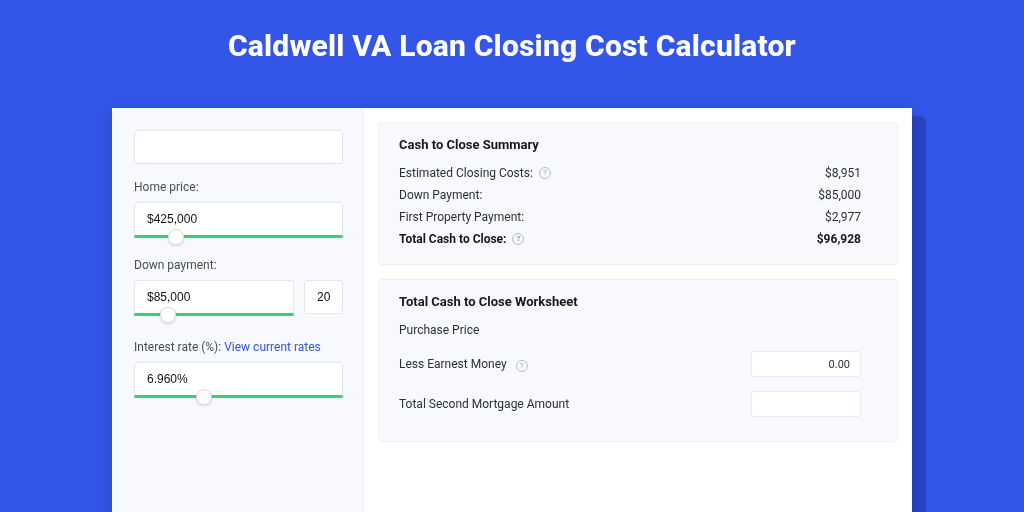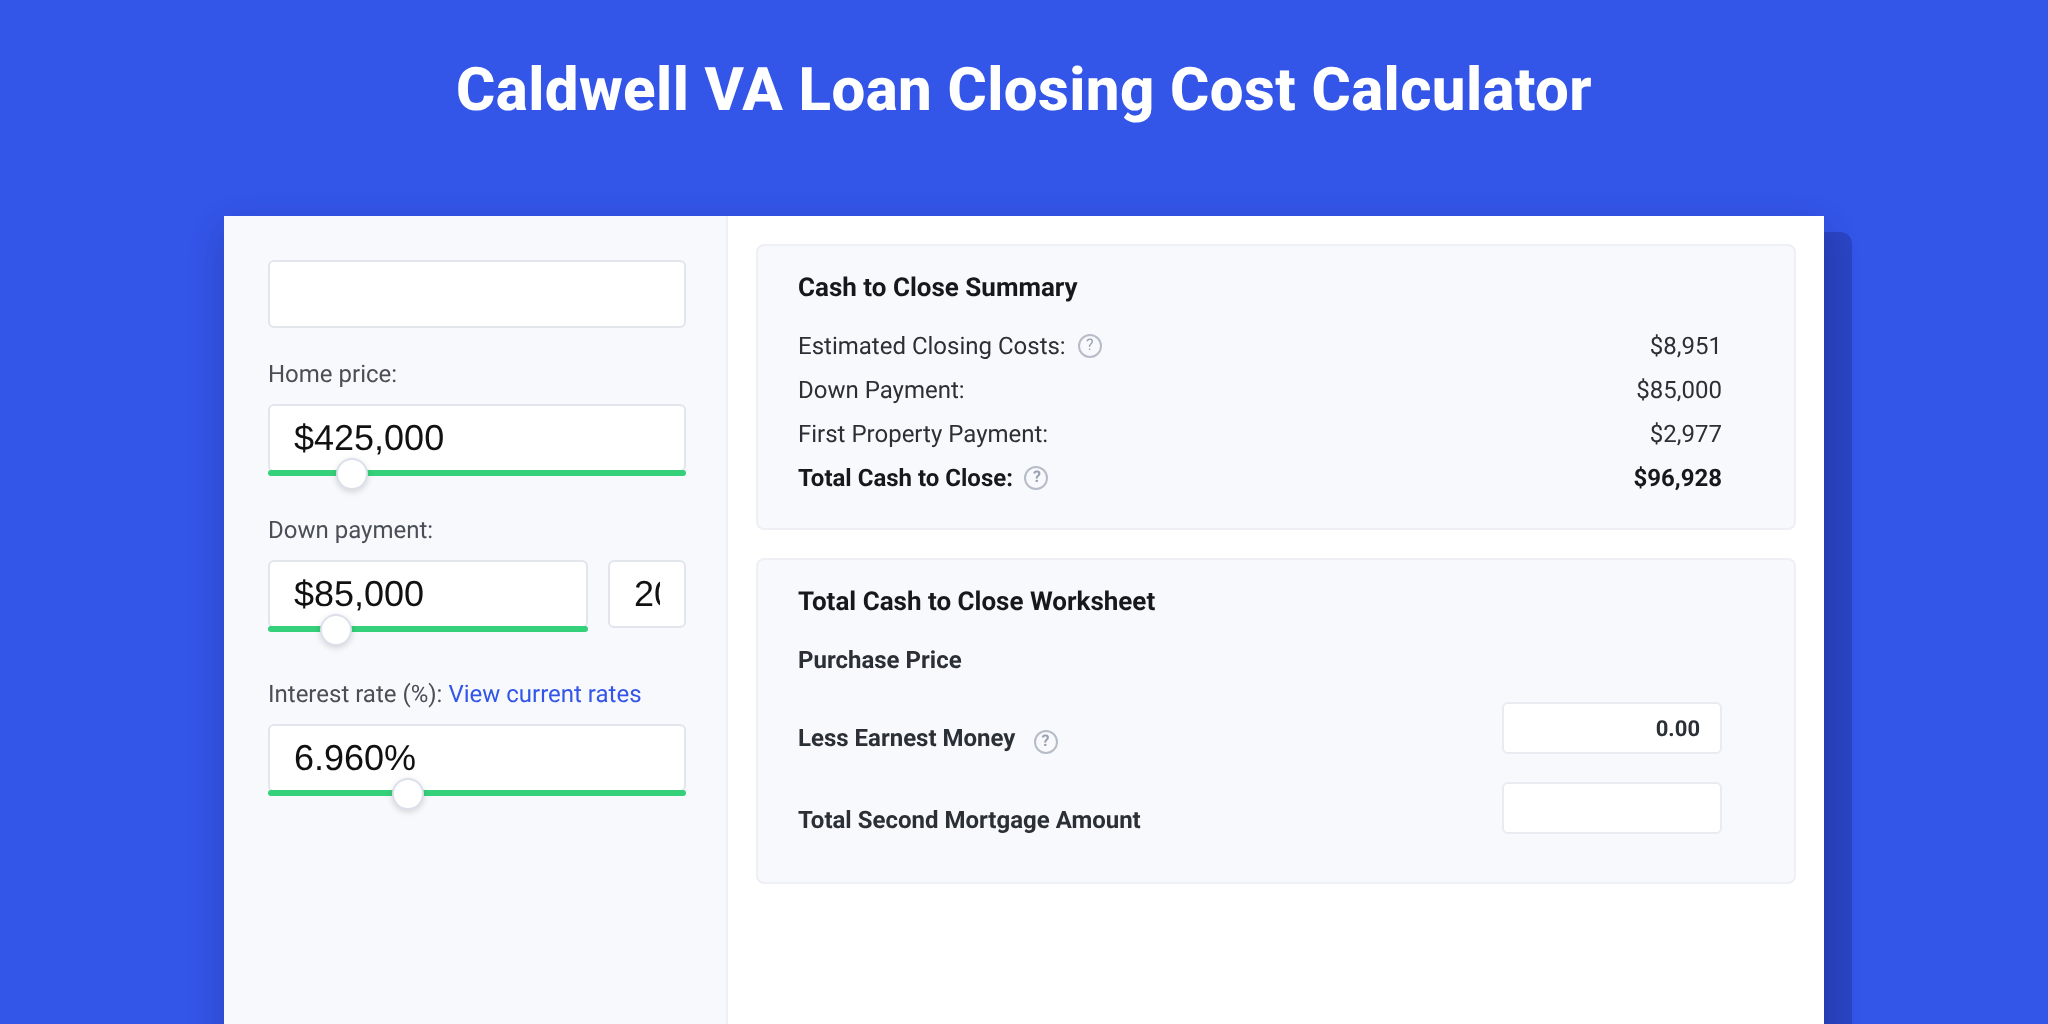--- a/index.html
+++ b/index.html
@@ -5,34 +5,34 @@
   * { box-sizing: border-box; margin: 0; padding: 0; }
   html, body { width: 1024px; height: 512px; overflow: hidden; font-family: -apple-system, BlinkMacSystemFont, "Segoe UI", Roboto, Arial, sans-serif; }
   .stage { width: 1024px; height: 512px; background: #3355e8; position: relative; }
   .page-title { color: #fff; font-weight: 800; font-size: 30px; text-align: center; padding-top: 28px; letter-spacing: 0.2px; }
   .shadow-card { position: absolute; top: 116px; left: 126px; width: 800px; height: 420px; background: #2a44c4; border-radius: 6px; }
   .card { position: absolute; top: 108px; left: 112px; width: 800px; height: 420px; background: #fff; border-radius: 4px; box-shadow: 0 6px 18px rgba(0,0,0,0.18); display: flex; }
   .sidebar { width: 252px; background: #f8f9fc; border-right: 1px solid #eef0f5; padding: 22px 20px 20px 22px; }
   .main { flex: 1; background: #fff; padding: 14px 14px 14px 14px; overflow: hidden; }
   .field-label { font-size: 12px; color: #4a4f57; margin-bottom: 8px; margin-top: 16px; }
   .field-label.first { margin-top: 6px; }
-  .text-input { width: 100%; height: 34px; border: 1px solid #e2e5ec; background: #fff; border-radius: 3px; font-size: 18px; padding: 0 12px; color: #111; }
+  .text-input { width: 100%; height: 34px; border: 1px solid #e2e5ec; background: #fff; border-radius: 3px; font-size: 12px; padding: 0 12px; color: #111; }
   .text-input.small { width: 39px; text-align: center; }
   .slider-wrap { position: relative; margin-bottom: 4px; }
   .slider-track { position: absolute; left: 0; right: 0; bottom: -2px; height: 3px; background: #35d07a; border-radius: 2px; }
   .slider-thumb { position: absolute; width: 16px; height: 16px; background: #fff; border: 1px solid #dbe0ea; border-radius: 50%; bottom: -9px; box-shadow: 0 1px 3px rgba(0,0,0,0.15); }
   .row { display: flex; gap: 10px; align-items: stretch; }
   .link { color: #3355e8; font-size: 12px; text-decoration: none; }
   .panel { background: #f8f9fc; border: 1px solid #eef0f5; border-radius: 4px; padding: 14px 36px 10px 20px; margin-bottom: 14px; }
   .panel h3 { font-size: 13px; font-weight: 700; color: #16181d; margin-bottom: 14px; }
   .kv { display: flex; justify-content: space-between; align-items: flex-end; font-size: 12px; color: #2b2f36; margin: 8px 0; }
   .kv.bold { font-weight: 700; color: #16181d; }
   .kv .k { display: flex; align-items: center; gap: 6px; }
   .q { display: inline-flex; width: 12px; height: 12px; border: 1px solid #b6bcc8; color: #9aa2b1; border-radius: 50%; font-size: 8px; align-items: center; justify-content: center; line-height: 1; }
-  .ws-row { display: flex; justify-content: space-between; align-items: flex-end; font-size: 12px; color: #2b2f36; margin: 14px 0; font-weight: bold; }
+  .ws-row { display: flex; justify-content: space-between; align-items: center; font-size: 12px; color: #2b2f36; margin: 14px 0; }
   .ws-val { width: 110px; height: 26px; border: 1px solid #e8ebf1; border-radius: 3px; background: #fff; display: flex; align-items: center; justify-content: flex-end; padding: 0 10px; font-size: 11px; color: #2b2f36; }
 </style>
 </head>
 <body>
 
 <div class="stage">
   <div class="page-title">Caldwell VA Loan Closing Cost Calculator</div>
   <div class="shadow-card"></div>
   <div class="card">
 

